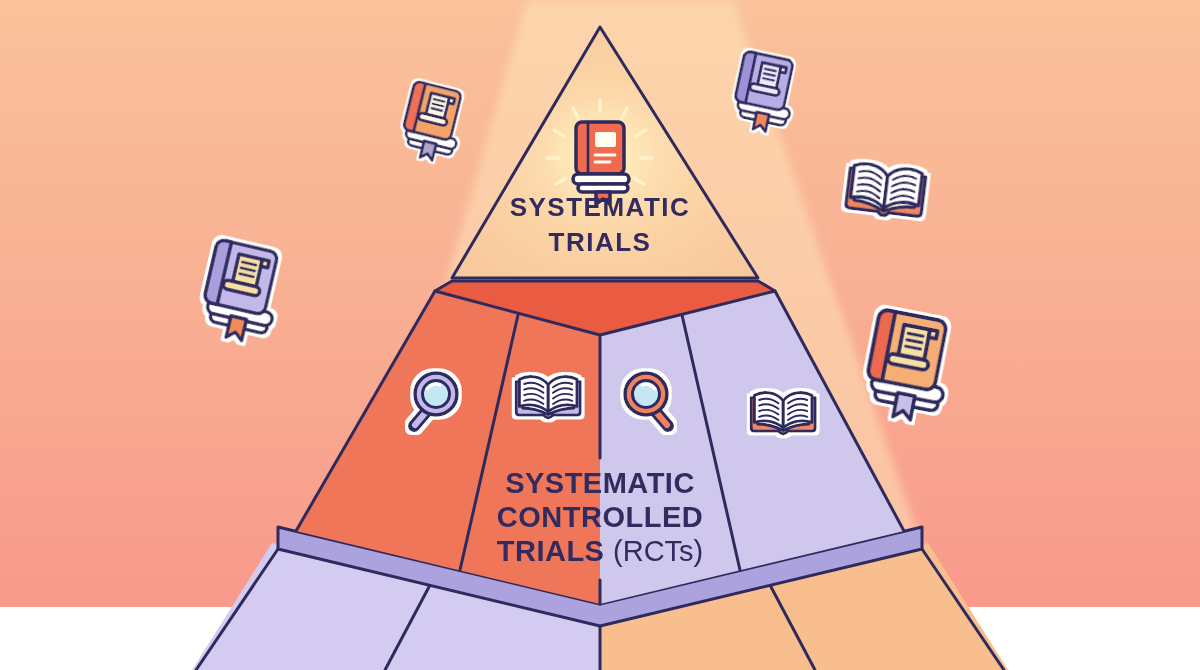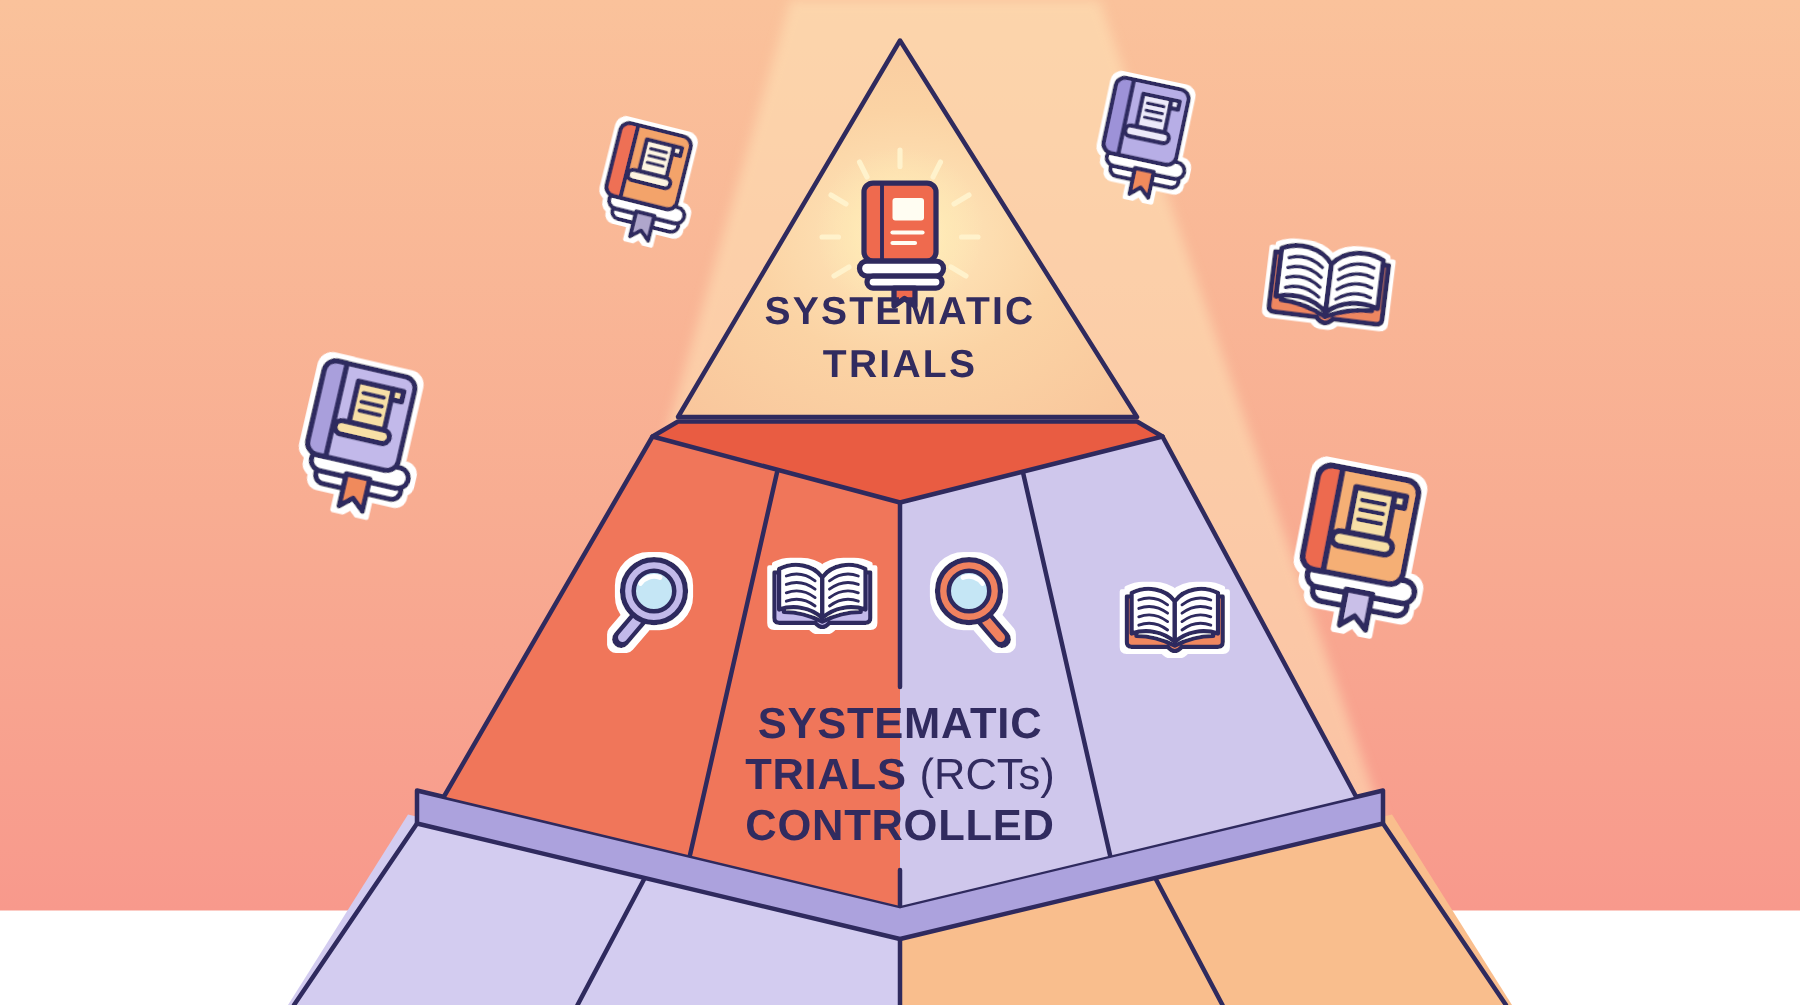--- a/index.html
+++ b/index.html
@@ -168,19 +168,19 @@
     </g>
   </g>
 </svg>
 
   <div class="label tier1-label">
     <div>SYSTEMATIC</div>
     <div>TRIALS</div>
   </div>
   <div class="label tier2-label">
     <div>SYSTEMATIC</div>
+    <div>CONTROLLED</div>
     <div>
       <span>TRIALS</span>
       <span class="suffix">(RCTs)</span>
     </div>
-    <div>CONTROLLED</div>
   </div>
 </div>
 
 </body></html>

